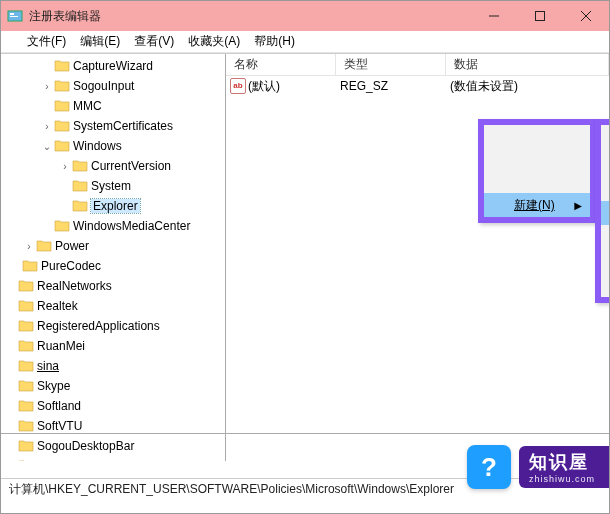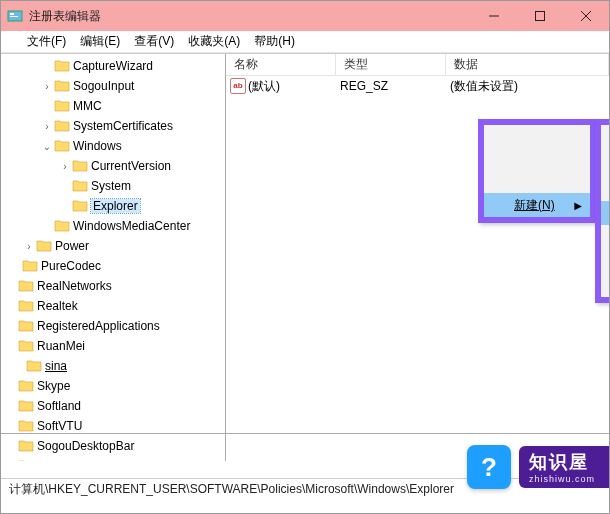--- a/index.html
+++ b/index.html
@@ -232,21 +232,21 @@
       </div>
       <div class="tree-node" style="padding-left: 4px;">
         <span class="expander"></span>
         <span class="folder-icon">
           <svg width="16" height="14" viewBox="0 0 16 14">
             <path d="M1 2 h5 l1 1 h8 v9 h-14 z" fill="#ffd96a" stroke="#caa63f" stroke-width="0.6"></path>
           </svg>
         </span>
         <span class="label">RuanMei</span>
       </div>
-      <div class="tree-node" style="padding-left: 12px; text-decoration: underline;">
+      <div class="tree-node" style="padding-left: 4px; text-decoration: underline;">
         <span class="expander"></span>
         <span class="folder-icon">
           <svg width="16" height="14" viewBox="0 0 16 14">
             <path d="M1 2 h5 l1 1 h8 v9 h-14 z" fill="#ffd96a" stroke="#caa63f" stroke-width="0.6"></path>
           </svg>
         </span>
         <span class="label">sina</span>
       </div>
       <div class="tree-node" style="padding-left: 4px;">
         <span class="expander"></span>

